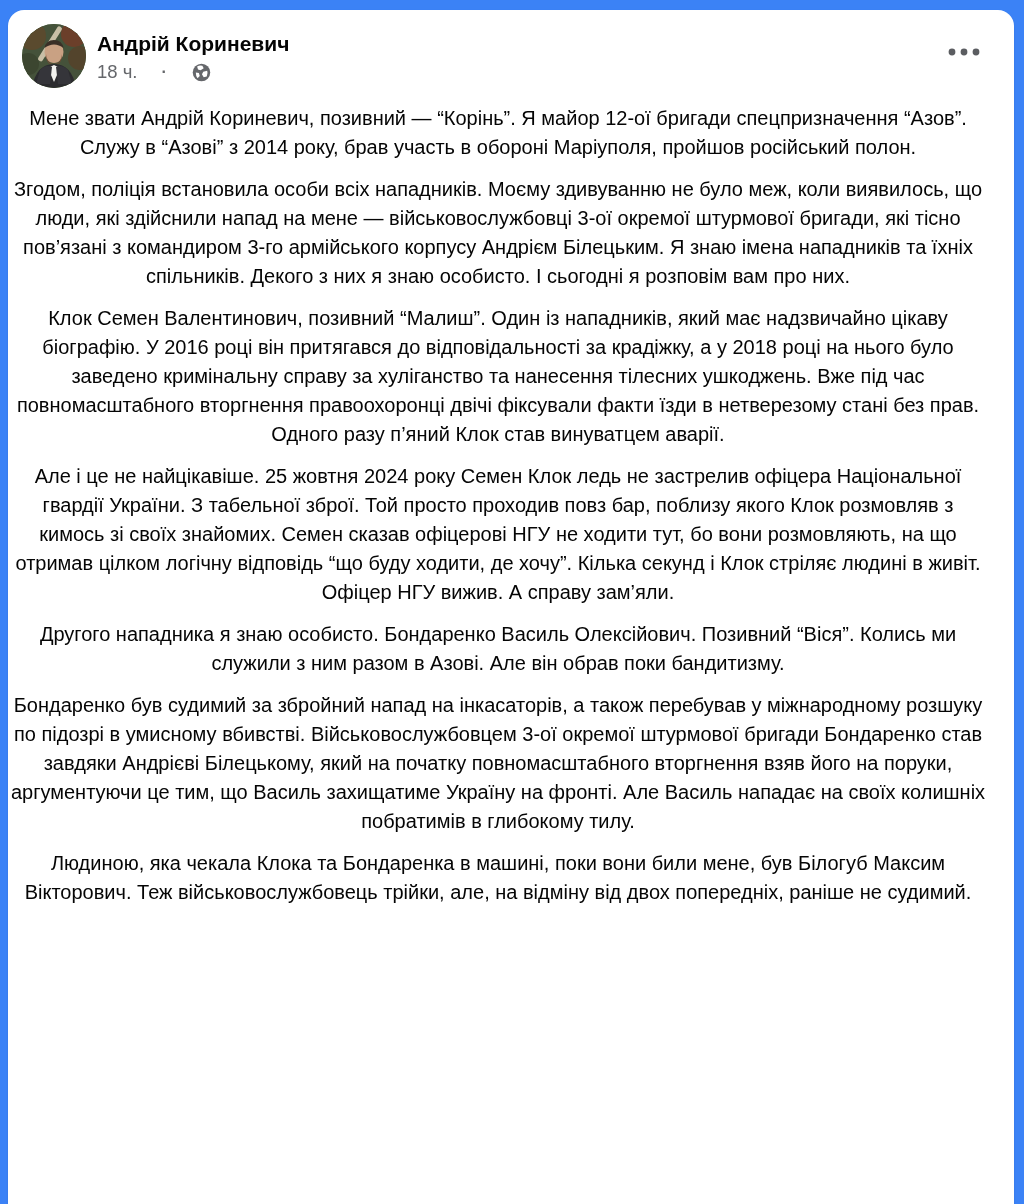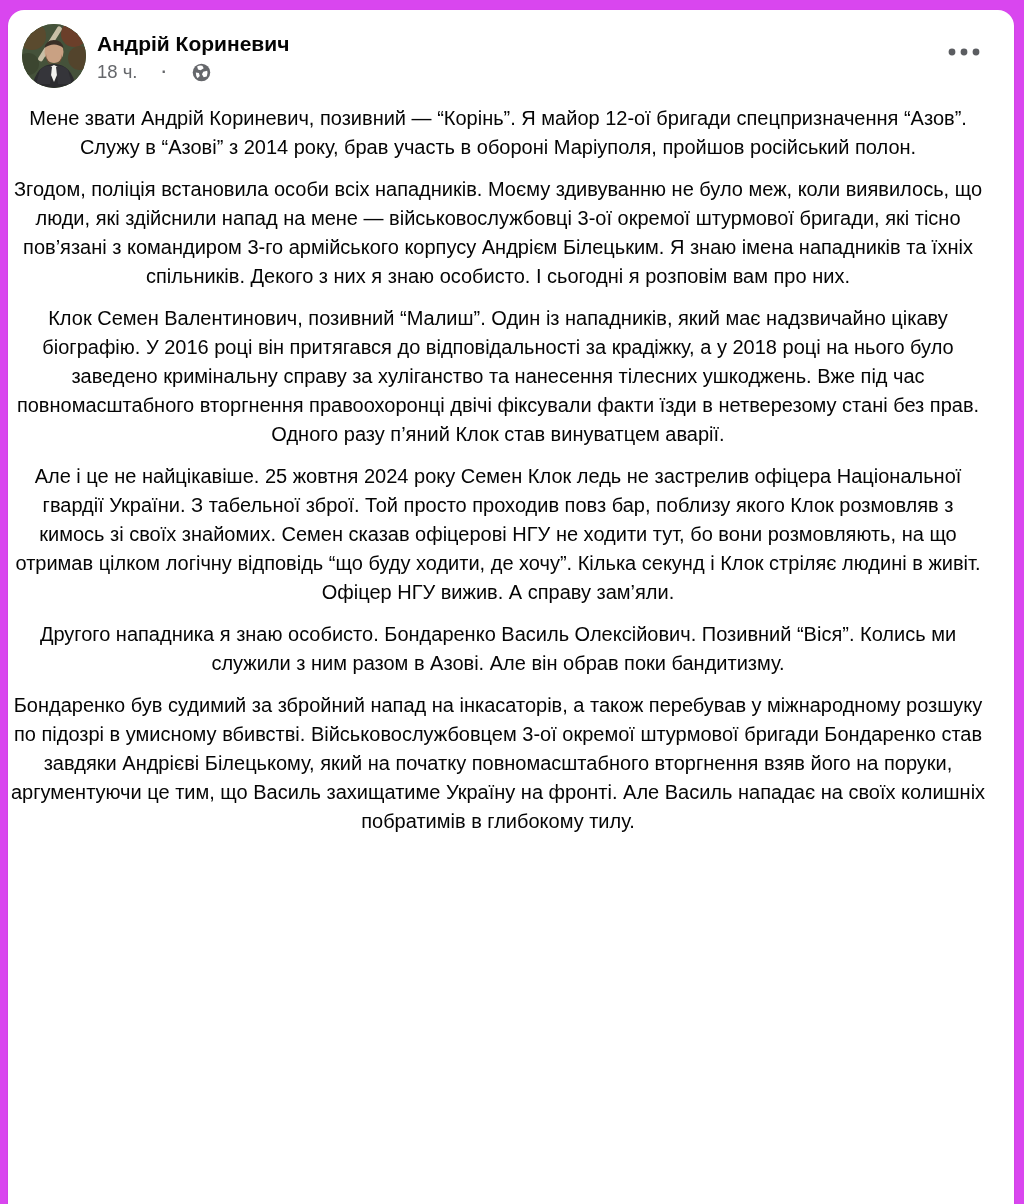--- a/index.html
+++ b/index.html
@@ -1,21 +1,21 @@
 <!DOCTYPE html>
 <html lang="uk"><head>
 <meta charset="utf-8">
 <style>
   * { margin: 0; padding: 0; box-sizing: border-box; }
   html, body {
     width: 1024px; height: 1204px; overflow: hidden;
     font-family: "Liberation Sans", "DejaVu Sans", sans-serif;
     background: #eef0f3;
   }
-  .page { width: 1024px; height: 1204px; background: #d946ef; }
+  .page { width: 1024px; height: 1204px; background: #3b82f6; }
   .post-card {
     position: absolute;
     left: 8px; top: 10px;
     width: 1006px; height: 1194px;
     background: #ffffff;
     border-radius: 16px 16px 0 0;
     box-shadow: 0 1px 2px rgba(0,0,0,0.12);
     overflow: hidden;
   }
   .post-header {
@@ -132,16 +132,17 @@
       </button>
     </header>
 
     <div class="post-body">
       <p>Мене звати Андрій Кориневич, позивний — “Корінь”. Я майор 12-ої бригади спецпризначення “Азов”. Служу в “Азові” з 2014 року, брав участь в обороні Маріуполя, пройшов російський полон.</p>
       <p>Згодом, поліція встановила особи всіх нападників. Моєму здивуванню не було меж, коли виявилось, що люди, які здійснили напад на мене — військовослужбовці 3-ої окремої штурмової бригади, які тісно пов’язані з командиром 3-го армійського корпусу Андрієм Білецьким. Я знаю імена нападників та їхніх спільників. Декого з них я знаю особисто. І сьогодні я розповім вам про них.</p>
       <p>Клок Семен Валентинович, позивний “Малиш”. Один із нападників, який має надзвичайно цікаву біографію. У 2016 році він притягався до відповідальності за крадіжку, а у 2018 році на нього було заведено кримінальну справу за хуліганство та нанесення тілесних ушкоджень. Вже під час повномасштабного вторгнення правоохоронці двічі фіксували факти їзди в нетверезому стані без прав. Одного разу п’яний Клок став винуватцем аварії.</p>
       <p>Але і це не найцікавіше. 25 жовтня 2024 року Семен Клок ледь не застрелив офіцера Національної гвардії України. З табельної зброї. Той просто проходив повз бар, поблизу якого Клок розмовляв з кимось зі своїх знайомих. Семен сказав офіцерові НГУ не ходити тут, бо вони розмовляють, на що отримав цілком логічну відповідь “що буду ходити, де хочу”. Кілька секунд і Клок стріляє людині в живіт. Офіцер НГУ вижив. А справу зам’яли.</p>
       <p>Другого нападника я знаю особисто. Бондаренко Василь Олексійович. Позивний “Віся”. Колись ми служили з ним разом в Азові. Але він обрав поки бандитизму.</p>
       <p>Бондаренко був судимий за збройний напад на інкасаторів, а також перебував у міжнародному розшуку по підозрі в умисному вбивстві. Військовослужбовцем 3-ої окремої штурмової бригади Бондаренко став завдяки Андрієві Білецькому, який на початку повномасштабного вторгнення взяв його на поруки, аргументуючи це тим, що Василь захищатиме Україну на фронті. Але Василь нападає на своїх колишніх побратимів в глибокому тилу.</p>
+      <p>Людиною, яка чекала Клока та Бондаренка в машині, поки вони били мене, був Білогуб Максим Вікторович. Теж військовослужбовець трійки, але, на відміну від двох попередніх, раніше не судимий.</p>
     </div>
 
   </article>
 </div>
 
 </body></html>

